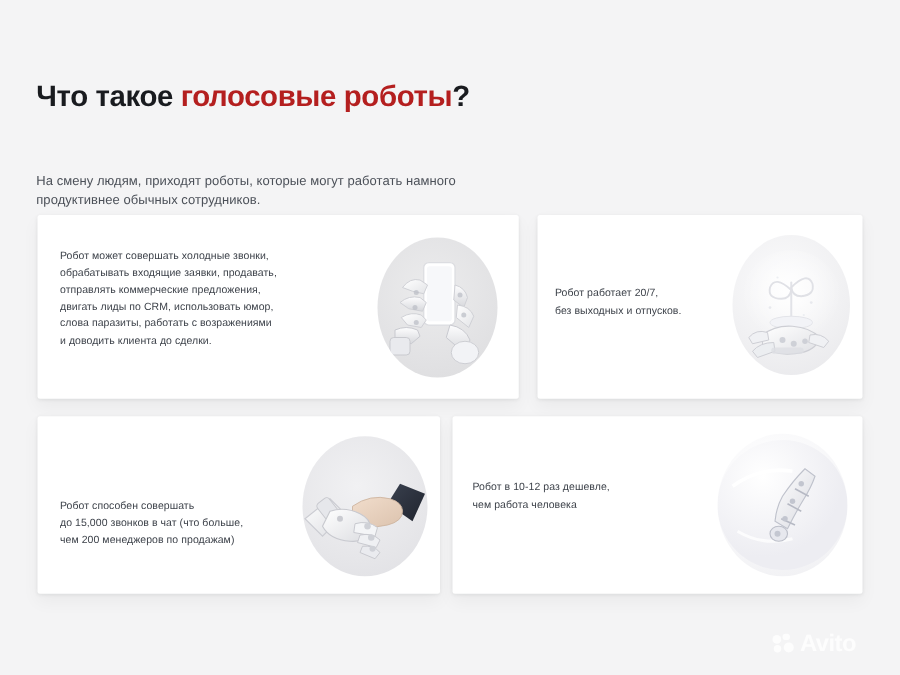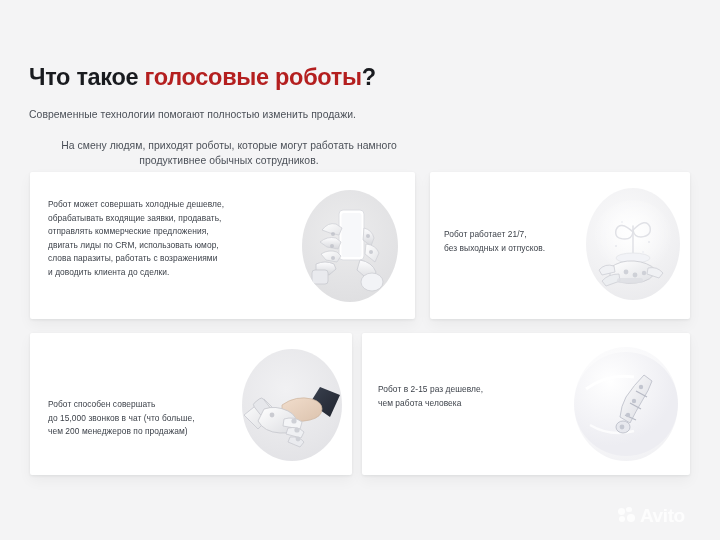--- a/index.html
+++ b/index.html
@@ -41,21 +41,21 @@
   
   .intro {
     position: absolute;
     left: 29px;
     color: #4b5058;
     font-size: 10.4px;
     line-height: 1.45;
     letter-spacing: 0.05px;
   }
   .intro-1 { top: 97px; }
-  .intro-2 { top: 128px; max-width: 400px; text-align: center; }
+  .intro-2 { top: 128px; max-width: 400px; }
 
   
   .card {
     position: absolute;
     background: #ffffff;
     border-radius: 2px;
     box-shadow: 0 1px 3px rgba(20, 24, 30, 0.07),
                 0 6px 14px rgba(20, 24, 30, 0.045);
     overflow: hidden;
   }
@@ -128,25 +128,24 @@
 </style>
 </head>
 <body>
 
 <div class="slide">
 
   <h1 class="headline">
     <span>Что такое </span><span class="accent">голосовые роботы</span><span>?</span>
   </h1>
 
-  <p class="intro intro-1">Современные технологии помогают полностью изменить продажи.</p>
   <p class="intro intro-2">На смену людям, приходят роботы, которые могут работать намного продуктивнее обычных сотрудников.</p>
 
   <div class="card card-1">
-    <div class="card-text">Робот может совершать холодные дешевле,
+    <div class="card-text">Робот может совершать холодные звонки,
 обрабатывать входящие заявки, продавать,
 отправлять коммерческие предложения,
 двигать лиды по CRM, использовать юмор,
 слова паразиты, работать с возражениями
 и доводить клиента до сделки.</div>
     <div class="art">
       <svg viewBox="0 0 96 112" preserveAspectRatio="xMidYMid slice" aria-hidden="true">
         <defs>
           <linearGradient id="g1a" x1="0" y1="0" x2="1" y2="1">
             <stop offset="0" stop-color="#ffffff"></stop>
@@ -176,21 +175,21 @@
         <path d="M64 54 q10 1 13 9 l-4 9 -10 -8 z" fill="url(#g1a)" stroke="#cfd0d5" stroke-width="0.8"></path>
         <path d="M58 70 q12 2 16 12 l-5 10 -14 -12 z" fill="url(#g1b)" stroke="#c8c9cf" stroke-width="0.8"></path>
         <ellipse cx="70" cy="92" rx="11" ry="9" fill="#f2f3f6" stroke="#cdced3" stroke-width="0.8"></ellipse>
         <circle cx="66" cy="46" r="2" fill="#b9bcc4" opacity="0.7"></circle>
         <circle cx="69" cy="62" r="2" fill="#b9bcc4" opacity="0.7"></circle>
       </svg>
     </div>
   </div>
 
   <div class="card card-2">
-    <div class="card-text">Робот работает 21/7,
+    <div class="card-text">Робот работает 20/7,
 без выходных и отпусков.</div>
     <div class="art">
       <svg viewBox="0 0 94 112" preserveAspectRatio="xMidYMid slice" aria-hidden="true">
         <defs>
           <radialGradient id="glow2" cx="50%" cy="42%" r="50%">
             <stop offset="0" stop-color="#ffffff" stop-opacity="0.95"></stop>
             <stop offset="1" stop-color="#ffffff" stop-opacity="0"></stop>
           </radialGradient>
           <linearGradient id="g2m" x1="0" y1="0" x2="1" y2="1">
             <stop offset="0" stop-color="#ffffff"></stop>
@@ -261,21 +260,21 @@
 
         <circle cx="52" cy="72" r="2.6" fill="#cfd1d7"></circle>
         <circle cx="55" cy="81" r="2.6" fill="#cfd1d7"></circle>
         <circle cx="56" cy="90" r="2.4" fill="#cfd1d7"></circle>
         <circle cx="30" cy="66" r="2.4" fill="#c5c7cd" opacity="0.9"></circle>
       </svg>
     </div>
   </div>
 
   <div class="card card-4">
-    <div class="card-text">Робот в 2-15 раз дешевле,
+    <div class="card-text">Робот в 10-12 раз дешевле,
 чем работа человека</div>
     <div class="art">
       <svg viewBox="0 0 104 114" preserveAspectRatio="xMidYMid slice" aria-hidden="true">
         <defs>
           <linearGradient id="g4a" x1="0" y1="0" x2="1" y2="1">
             <stop offset="0" stop-color="#ffffff"></stop>
               <stop offset="1" stop-color="#d8d9e0"></stop>
           </linearGradient>
           <radialGradient id="g4sh" cx="35%" cy="28%" r="62%">
             <stop offset="0" stop-color="#ffffff"></stop>

